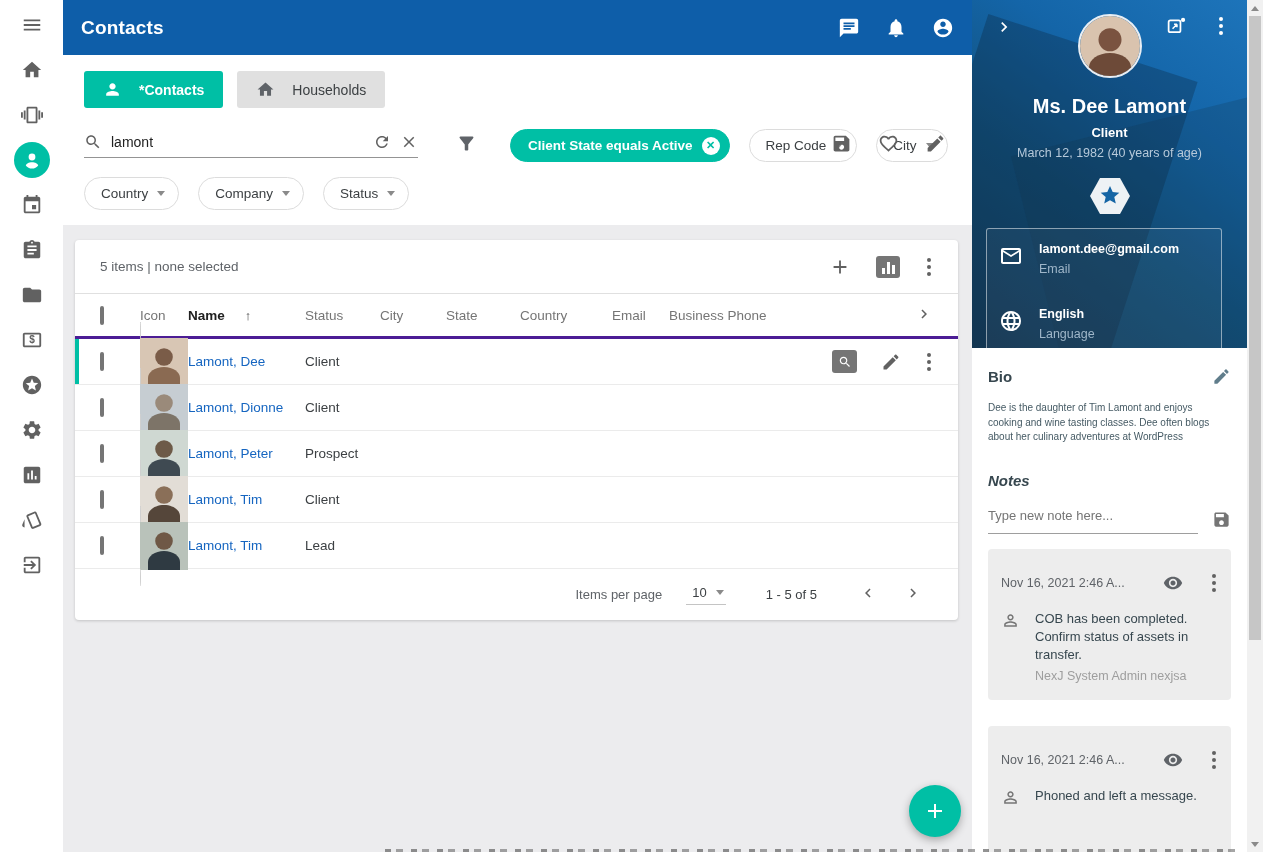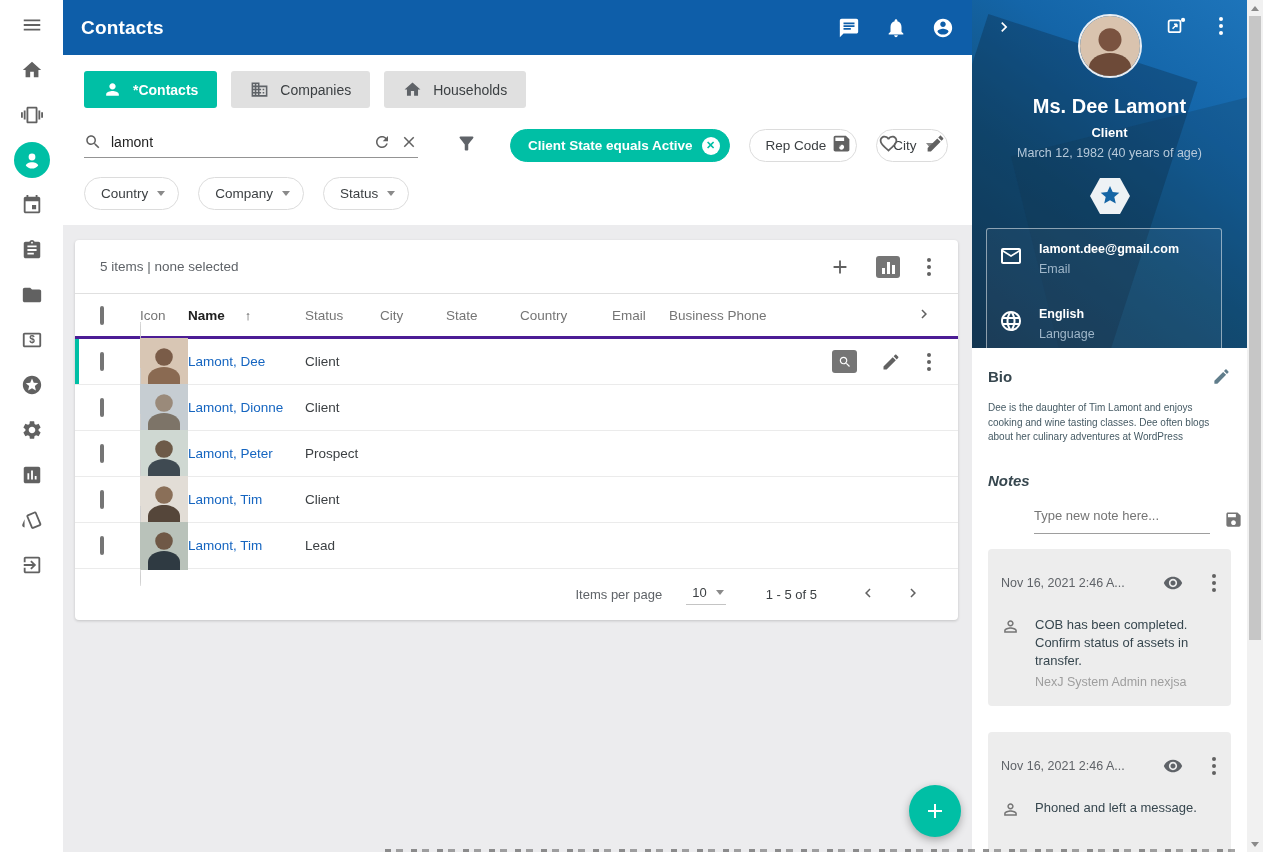--- a/index.html
+++ b/index.html
@@ -19,21 +19,21 @@
   .main { width:909px; display:flex; flex-direction:column; flex-shrink:0; position:relative; }
   .topbar { height:55px; background:#0e5ea9; display:flex; align-items:center; padding:0 18px; flex-shrink:0; }
   .topbar-title { color:#fff; font-size:19px; font-weight:bold; letter-spacing:.2px; }
   .topbar-icons { margin-left:auto; display:flex; gap:25px; align-items:center; }
   .topbar-icons svg { width:22px; height:22px; fill:#fff; cursor:pointer; }
 
   .content { flex:1; position:relative; background:#ececee; overflow:hidden; }
 
   .filter-section { background:#fff; padding:16px 22px 15px 21px; position:relative; }
   .tabs { display:flex; gap:14px; }
-  .tab { height:37px; border-radius:3px; background:#e0e0e0; color:#3c4043; display:inline-flex; align-items:center; gap:11px; padding:0 19px; font-size:14px; cursor:pointer; }
+  .tab { height:37px; border-radius:3px; background:#e0e0e0; color:#3c4043; display:inline-flex; align-items:center; gap:17px; padding:0 19px; font-size:14px; cursor:pointer; }
   .tab svg { width:19px; height:19px; fill:#5f6368; }
   .tab.active { background:#00bfa5; color:#fff; font-weight:bold; }
   .tab.active svg { fill:#fff; }
   .section-icons { position:absolute; top:78px; right:26px; display:flex; gap:26px; }
   .section-icons svg { width:21px; height:21px; fill:#616161; cursor:pointer; }
 
   .search-row { margin-top:21px; display:flex; align-items:center; }
   .search-box { width:334px; display:flex; align-items:center; gap:9px; border-bottom:1px solid #949494; padding-bottom:6px; }
   .search-box svg { width:18px; height:18px; fill:#616161; flex-shrink:0; cursor:pointer; }
   .search-input { border:none; outline:none; flex:1; font-size:14px; color:#212121; font-family:inherit; min-width:0; }
@@ -116,30 +116,30 @@
   .info-val { color:#fff; font-size:12.5px; font-weight:bold; }
   .info-lbl { color:#9fb6c9; font-size:12.5px; margin-top:6px; }
 
   .panel-body { padding:0 16px; }
   .sec-head { display:flex; align-items:center; justify-content:space-between; margin-top:19px; }
   .sec-title { font-size:15px; font-weight:bold; color:#37474f; }
   .sec-head svg { width:19px; height:19px; fill:#607d8b; cursor:pointer; }
   .bio-text { margin-top:15px; font-size:10px; color:#455a64; line-height:1.45; width:240px; }
   .notes-title { margin-top:27px; font-size:15px; font-weight:bold; color:#37474f;font-style:italic; }
   .note-input-row { margin-top:16px; display:flex; align-items:center; gap:14px; }
-  .note-input { flex:1; border:none; border-bottom:1px solid #9e9e9e; outline:none; font-size:13px; color:#404040; padding:3px 0 10px; font-family:inherit;margin-left:46px; }
+  .note-input { flex:1; border:none; border-bottom:1px solid #9e9e9e; outline:none; font-size:13px; color:#404040; padding:3px 0 10px; font-family:inherit; }
   .note-input::placeholder, .search-input::placeholder { color:#757575; }
   .note-input-row svg { width:19px; height:19px; fill:#757575; cursor:pointer; flex-shrink:0; }
 
   .note-card { margin-top:15px; background:#ededed; border-radius:4px; padding:23px 13px 17px; }
   .note-card + .note-card { margin-top:26px; }
   .note-head { display:flex; align-items:center; }
   .note-date { font-size:12.5px; color:#5f6368; flex:1; }
   .note-head svg { width:20px; height:20px; fill:#5f6368; cursor:pointer; margin-right:27px; }
-  .note-body { margin-top:22px; display:flex; gap:15px; }
+  .note-body { margin-top:16px; display:flex; gap:15px; }
   .note-body svg { width:19px; height:19px; fill:#757575; flex-shrink:0; margin-top:1px; }
   .note-text { font-size:13px; color:#37474f; line-height:1.4; }
   .note-author { font-size:12.5px; color:#9e9e9e; margin-top:5px; }
 
   
   .scrollbar { width:16px; background:#f1f1f1; position:relative; flex-shrink:0; }
   .sb-arrow { position:absolute; left:0; width:16px; height:16px; display:flex; align-items:center; justify-content:center; cursor:pointer; }
   .sb-arrow.up { top:0; } .sb-arrow.down { bottom:0; }
   .sb-tri-up { width:0; height:0; border-left:4px solid transparent; border-right:4px solid transparent; border-bottom:5px solid #8a8a8a; }
   .sb-tri-down { width:0; height:0; border-left:4px solid transparent; border-right:4px solid transparent; border-top:5px solid #8a8a8a; }
@@ -243,26 +243,20 @@
 
     <div class="content">
 
       <section class="filter-section">
         <div class="tabs">
           <div class="tab active">
             <svg viewBox="0 0 24 24">
                 <path d="M12 12c2.21 0 4-1.79 4-4s-1.79-4-4-4-4 1.79-4 4 1.79 4 4 4zm0 2c-2.67 0-8 1.34-8 4v2h16v-2c0-2.66-5.33-4-8-4z"></path>
               </svg>
             <span>*Contacts</span>
-          </div>
-          <div class="tab">
-            <svg viewBox="0 0 24 24">
-                <path d="M12 7V3H2v18h20V7H12zM6 19H4v-2h2v2zm0-4H4v-2h2v2zm0-4H4V9h2v2zm0-4H4V5h2v2zm4 12H8v-2h2v2zm0-4H8v-2h2v2zm0-4H8V9h2v2zm0-4H8V5h2v2zm10 12h-8v-2h2v-2h-2v-2h2v-2h-2V9h8v10zm-2-8h-2v2h2v-2zm0 4h-2v2h2v-2z"></path>
-              </svg>
-            <span>Companies</span>
           </div>
           <div class="tab">
             <svg viewBox="0 0 24 24">
                 <path d="M10 20v-6h4v6h5v-8h3L12 3 2 12h3v8z"></path>
               </svg>
             <span>Households</span>
           </div>
         </div>
 
         <div class="section-icons">

